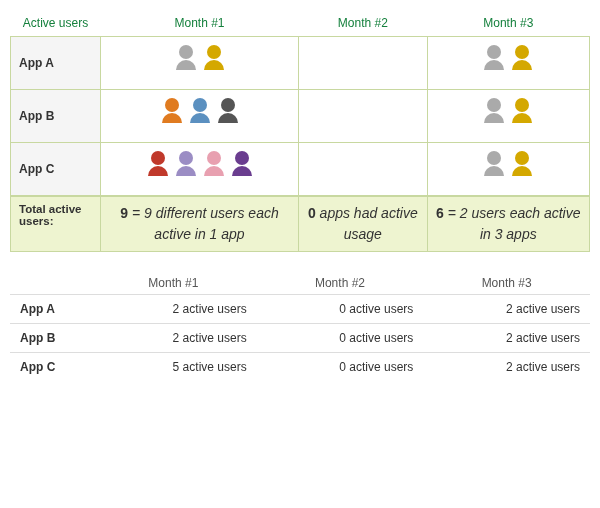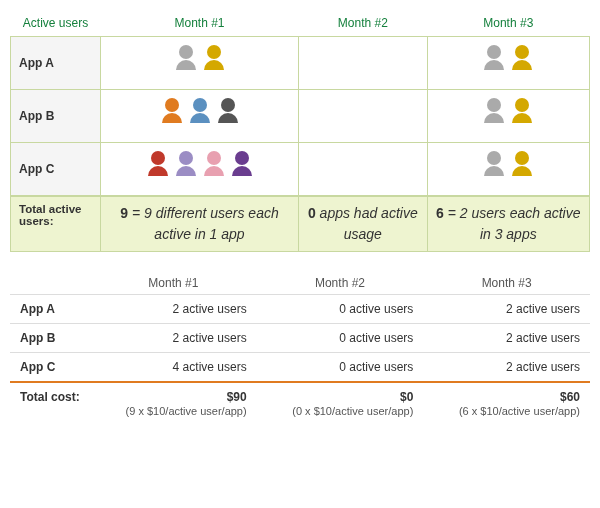--- a/index.html
+++ b/index.html
@@ -334,34 +334,19 @@
 
     <tr>
       <td class="row-label">App B</td>
       <td>2 active users</td>
       <td>0 active users</td>
       <td>2 active users</td>
     </tr>
 
     <tr>
       <td class="row-label">App C</td>
-      <td>4 active users</td>
+      <td>5 active users</td>
       <td>0 active users</td>
       <td>2 active users</td>
     </tr>
 
-    <tr class="total-row">
-      <td class="row-label">Total cost:</td>
-      <td>
-        <span class="cost-amount">$90</span><br>
-        <span class="cost-detail">(9 x $10/active user/app)</span>
-      </td>
-      <td>
-        <span class="cost-amount">$0</span><br>
-        <span class="cost-detail">(0 x $10/active user/app)</span>
-      </td>
-      <td>
-        <span class="cost-amount">$60</span><br>
-        <span class="cost-detail">(6 x $10/active user/app)</span>
-      </td>
-    </tr>
   </tbody>
 </table>
 
 </body></html>

